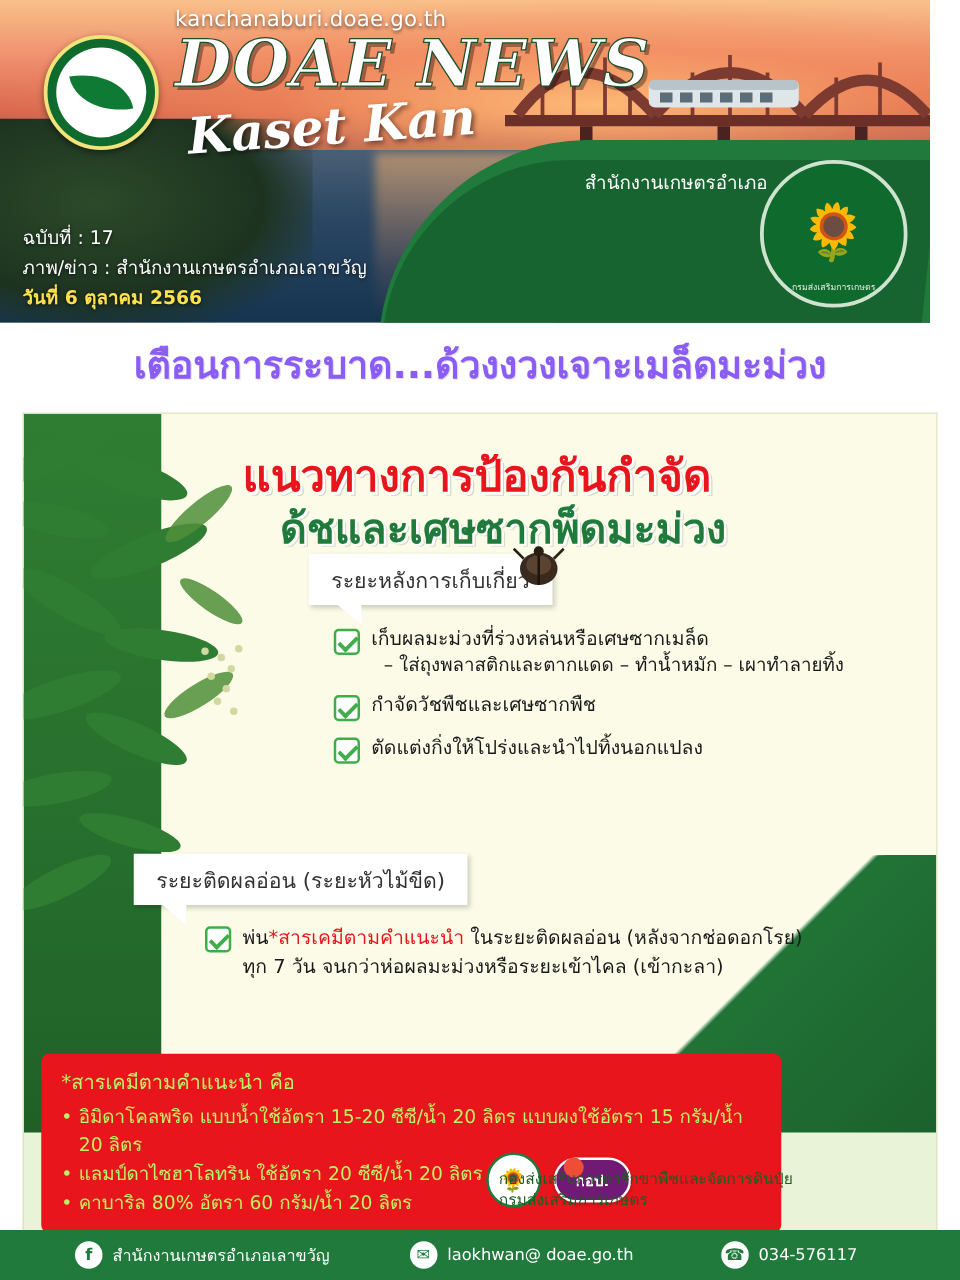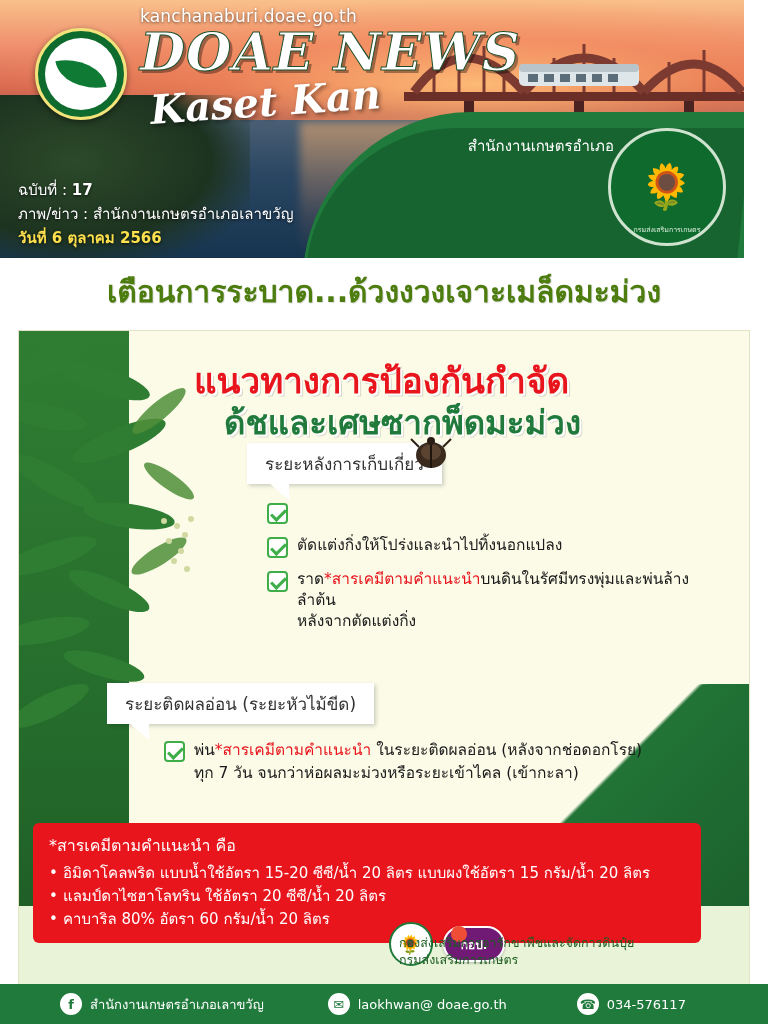--- a/index.html
+++ b/index.html
@@ -123,31 +123,31 @@
   .seal .ring-label {
     position:absolute; bottom:8px; width:100%;
     text-align:center; font-size:7px; color:#dff0df;
   }
 
   .issue-block {
     position:absolute; left:18px; top:178px; z-index:6;
     color:#ffffff; font-size:15px; line-height:24px;
     text-shadow: 0 1px 3px rgba(0,0,0,.7);
   }
-  .issue-block .num { font-weight:bold; }
+  .issue-block .num { font-weight:normal; }
   .issue-date { color:#ffe14d; font-weight:bold; }
 
   
   .headline-bar {
     width:768px; height:66px;
     background:#ffffff;
     display:flex; align-items:center; justify-content:center;
   }
   .headline {
-    color:#4d7c0f; font-weight:bold; font-size:30px;
+    color:#8b5cf6; font-weight:bold; font-size:30px;
     text-shadow: 1px 1px 0 rgba(0,0,0,.12);
     white-space:nowrap;
   }
 
   
   .poster {
     position:absolute; left:18px; top:330px;
     width:732px; height:655px;
     background:#fbfbe8;
     border:1px solid #e3e3c8;
@@ -218,22 +218,22 @@
     border-width:0 3px 3px 0; transform: rotate(45deg);
   }
   .b-text { font-size:15.5px; color:#1a1a1a; line-height:21px; }
   .b-sub { font-size:15px; color:#1a1a1a; line-height:21px; padding-left:10px; }
   .hl-red { color:#e8151d; }
 
   .bullets2 { position:absolute; left:145px; top:408px; width:560px; }
   .bullets2 .b-text { line-height:23px; }
 
   .chem-box {
-    position:absolute; left:14px; top:492px; width:668px;
-    background:#e8151d; color:#ffffff;
+    position:absolute; left:14px; top:512px; width:592px;
+    background:#e8151d; color:#bef264;
     border-radius:6px; padding:10px 16px 12px 16px;
   }
   .chem-title { font-size:16px; margin-bottom:4px; }
   .chem-item { font-size:15px; line-height:23px; padding-left:14px; position:relative; }
   .chem-item::before {
     content:"•"; position:absolute; left:0; top:0;
   }
 
   .footer-org {
     position:absolute; left:380px; bottom:16px; width:340px;
@@ -408,33 +408,32 @@
       <line x1="24" y1="8" x2="24" y2="33" stroke="#1d140d" stroke-width="2"></line>
       <path d="M12 12 L4 4" stroke="#2a1e14" stroke-width="2" fill="none"></path>
       <path d="M36 12 L44 4" stroke="#2a1e14" stroke-width="2" fill="none"></path>
       <circle cx="24" cy="6" r="4" fill="#2a1e14"></circle>
     </svg>
   </div>
 
   <div class="bullets">
     <div class="b-row">
       <div class="chk"></div>
+      <div>
+        <div class="b-text">เก็บผลมะม่วงที่ร่วงหล่นหรือเศษซากเมล็ด</div>
+        <div class="b-sub">– ใส่ถุงพลาสติกและตากแดด  – ทำน้ำหมัก   – เผาทำลายทิ้ง</div>
+      </div>
+    </div>
+    <div class="b-row">
+      <div class="chk"></div>
+      <div class="b-text">กำจัดวัชพืชและเศษซากพืช</div>
     </div>
     <div class="b-row">
       <div class="chk"></div>
       <div class="b-text">ตัดแต่งกิ่งให้โปร่งและนำไปทิ้งนอกแปลง</div>
-    </div>
-    <div class="b-row">
-      <div class="chk"></div>
-      <div>
-        <div class="b-text">
-          <span>ราด</span><span class="hl-red">*สารเคมีตามคำแนะนำ</span><span>บนดินในรัศมีทรงพุ่มและพ่นล้างลำต้น</span>
-        </div>
-        <div class="b-text">หลังจากตัดแต่งกิ่ง</div>
-      </div>
     </div>
   </div>
 
   <div class="phase-tag" id="phase2">ระยะติดผลอ่อน (ระยะหัวไม้ขีด)</div>
 
   <div class="bullets2">
     <div class="b-row">
       <div class="chk"></div>
       <div>
         <div class="b-text">

